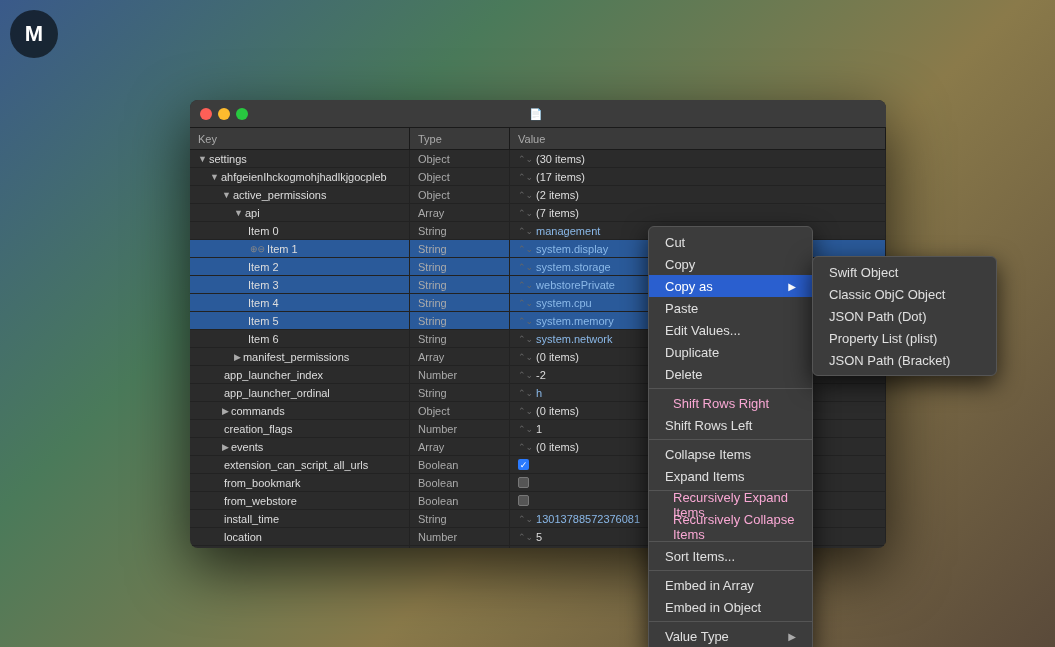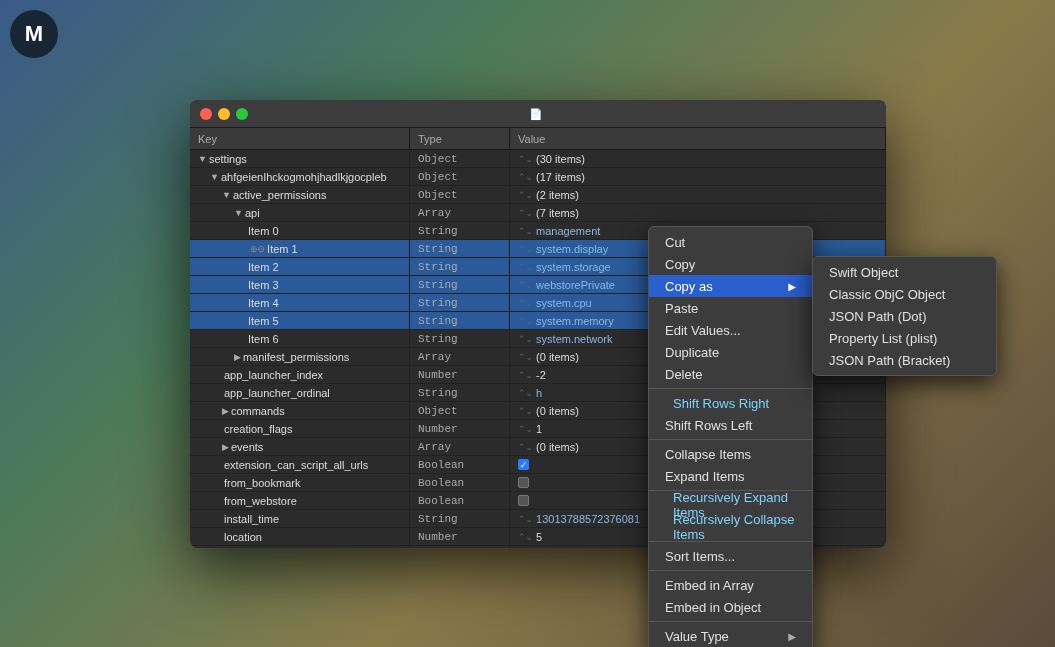--- a/index.html
+++ b/index.html
@@ -148,21 +148,20 @@
     .tree-arrow {
       margin-right: 2px;
       color: #aaa;
       font-size: 9px;
     }
     .cell-value {
       color: #8ab8e8;
     }
     .cell-type {
       color: #aaa;
-      font-family: Liberation Mono, monospace;
     }
 
     
     .context-menu {
       position: absolute;
       background: #3c3c3c;
       border: 1px solid #555;
       border-radius: 6px;
       box-shadow: 0 8px 24px rgba(0,0,0,0.7);
       min-width: 160px;
@@ -179,21 +178,21 @@
       color: #e0e0e0;
       cursor: default;
       position: relative;
     }
     .context-menu-item:hover, .context-menu-item.active {
       background: #2a5fcf;
       color: white;
       text-align: right;
     }
     .context-menu-item.disabled {
-      color: #7dd3fc;
+      color: #f9a8d4;
       padding-left: 24px;
     }
     .context-menu-separator {
       height: 1px;
       background: #555;
       margin: 3px 0;
     }
     .submenu-arrow {
       font-size: 10px;
       color: #aaa;

